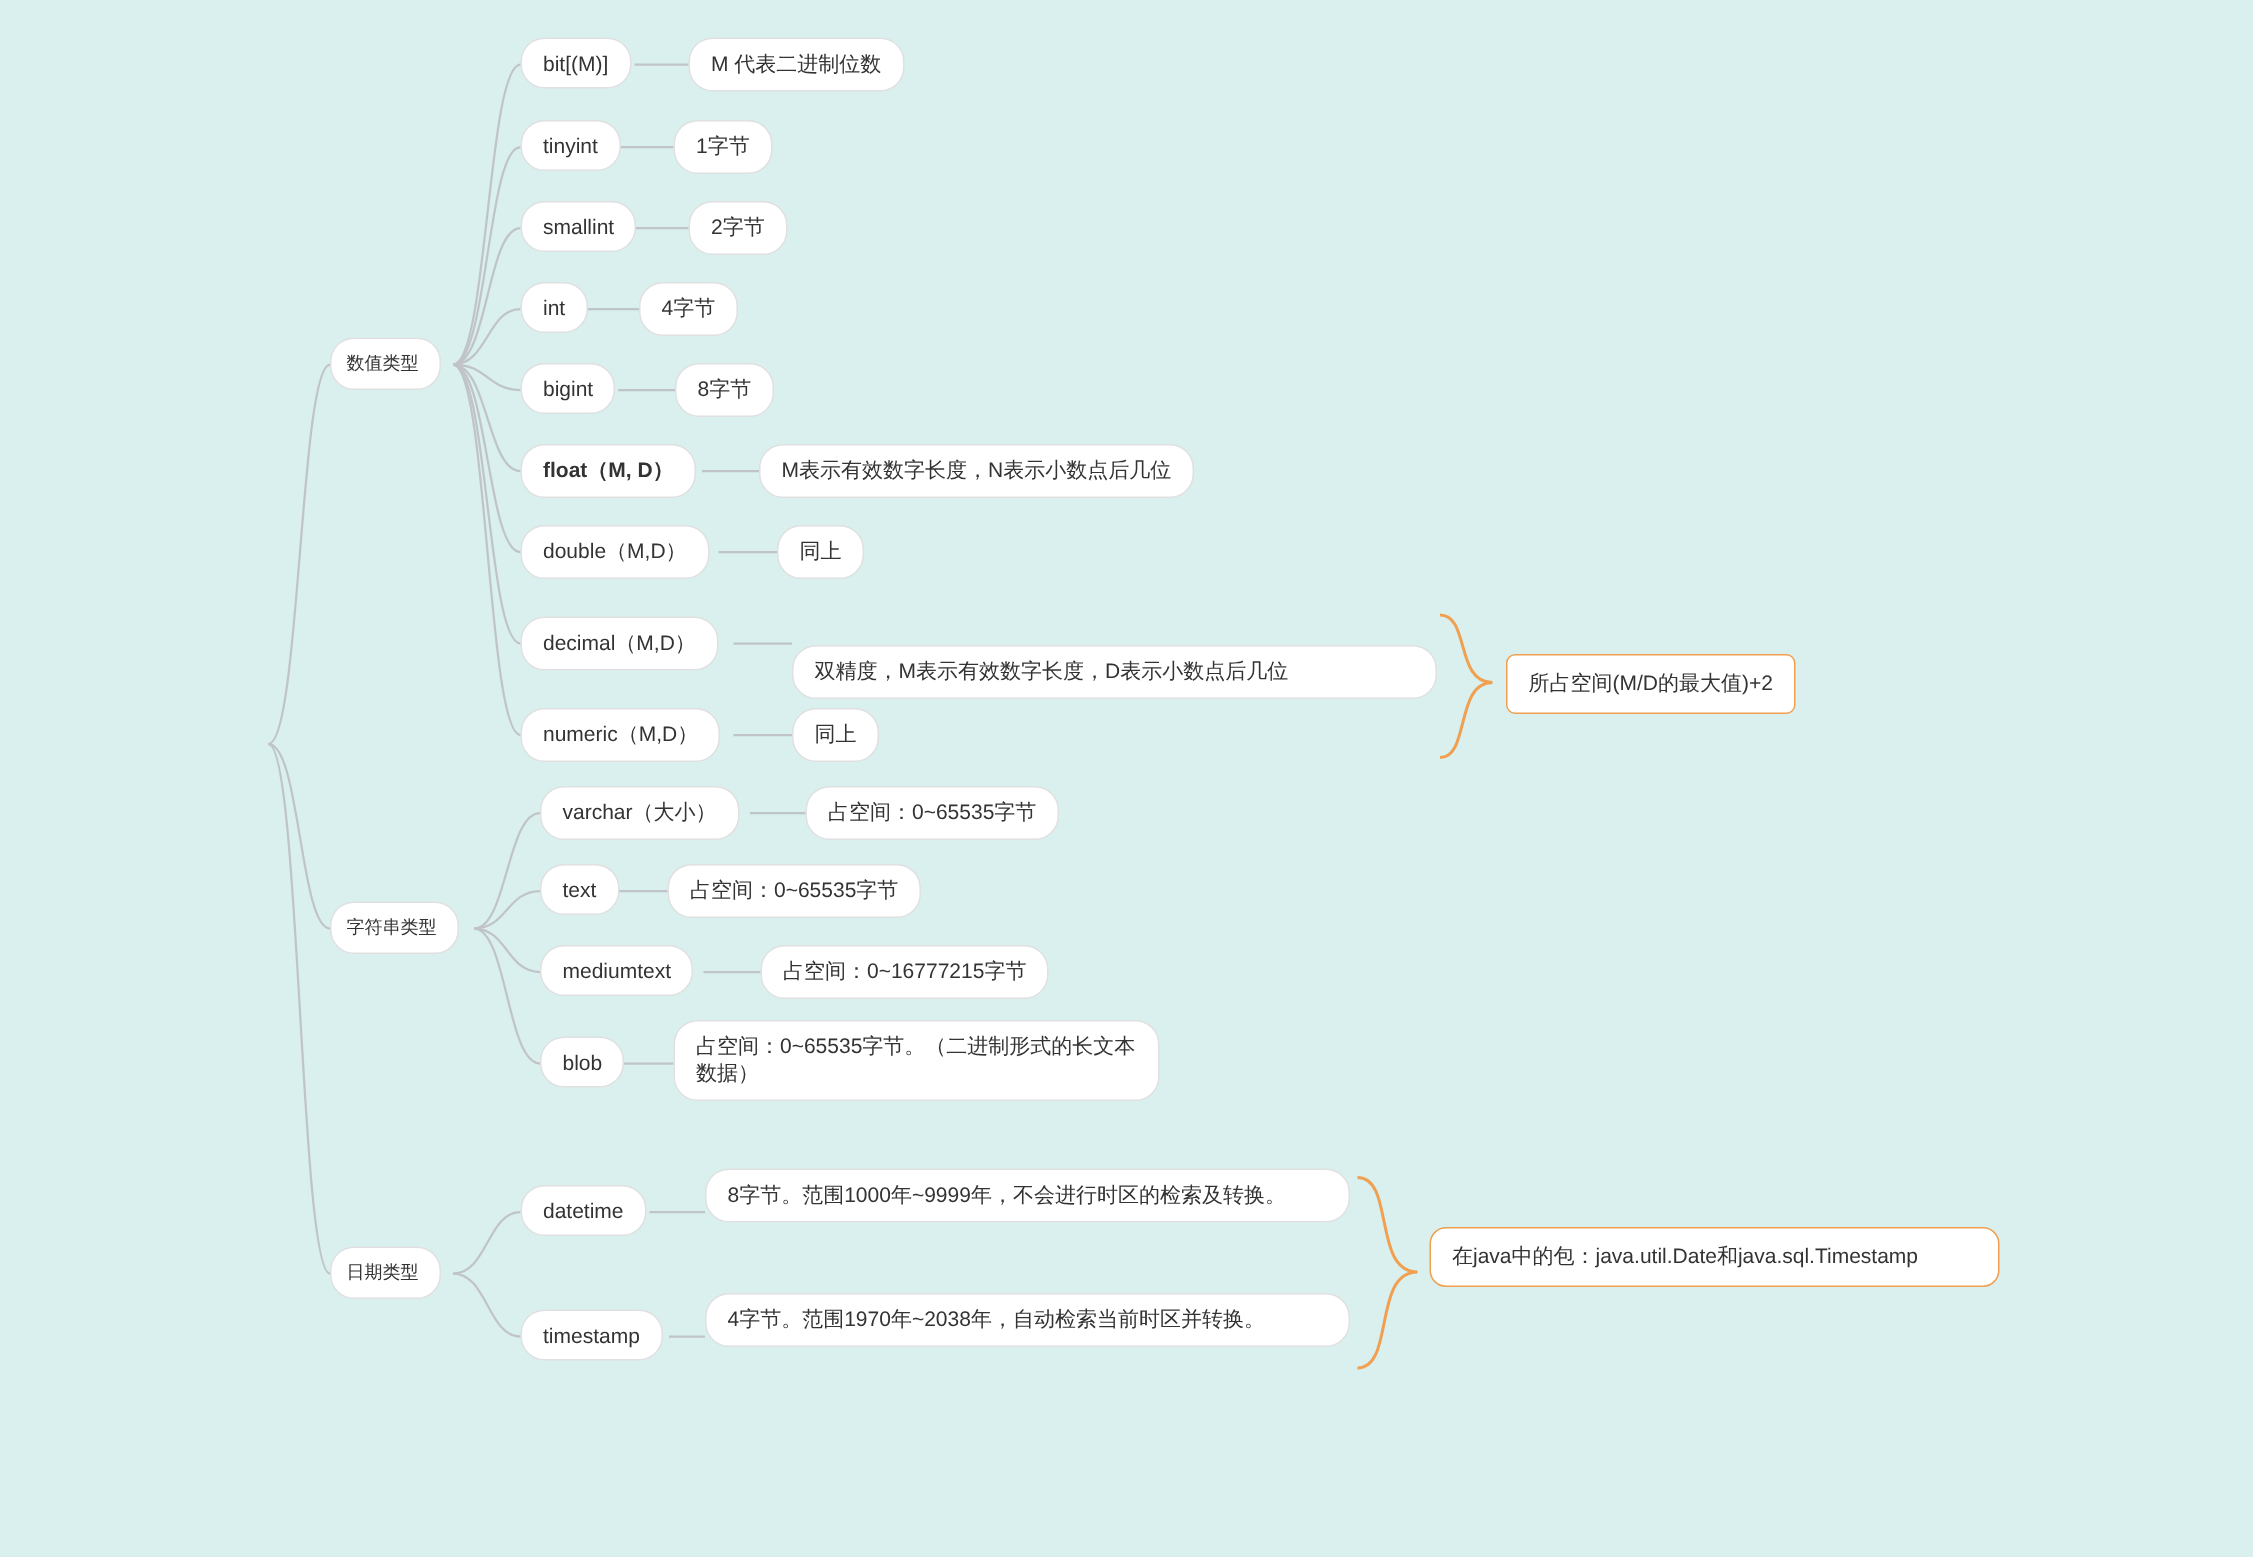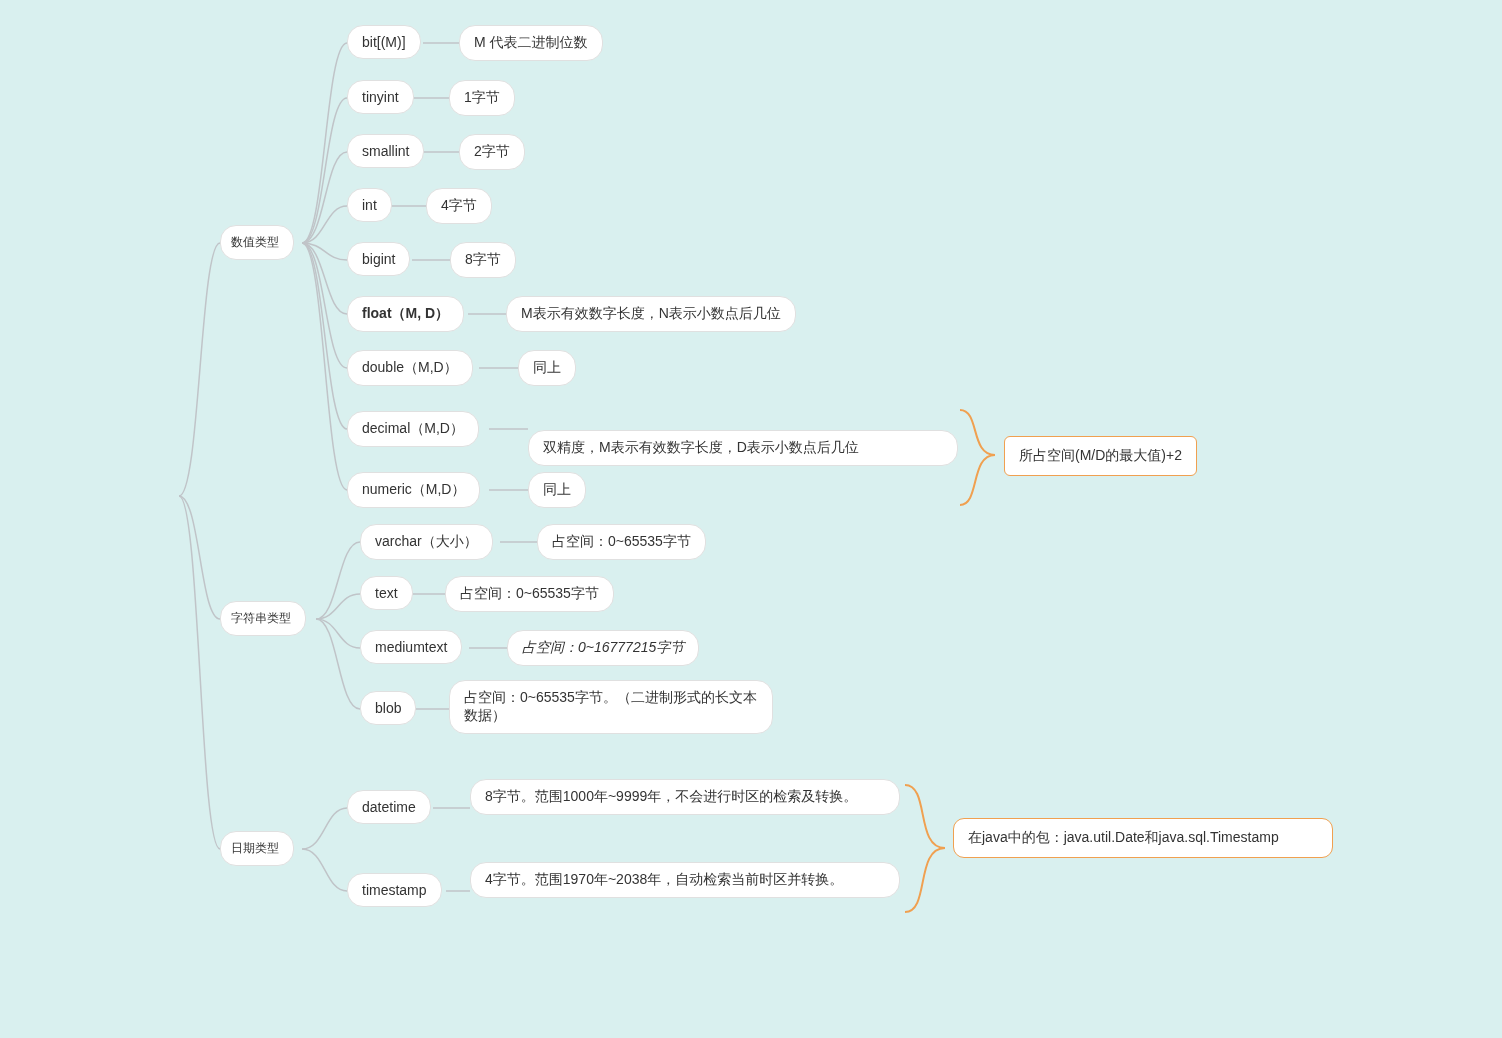--- a/index.html
+++ b/index.html
@@ -125,21 +125,21 @@
 <div class="node" style="left:347px; top:411px;">decimal（M,D）</div>
 <div class="node" style="left:528px; top:400px; width:430px;margin-top:30px;">双精度，M表示有效数字长度，D表示小数点后几位</div>
 <div class="node" style="left:347px; top:472px;">numeric（M,D）</div>
 <div class="node" style="left:528px; top:472px;">同上</div>
 
 <div class="node" style="left:360px; top:524px;">varchar（大小）</div>
 <div class="node" style="left:537px; top:524px;">占空间：0~65535字节</div>
 <div class="node" style="left:360px; top:576px;">text</div>
 <div class="node" style="left:445px; top:576px;">占空间：0~65535字节</div>
 <div class="node" style="left:360px; top:630px;">mediumtext</div>
-<div class="node" style="left:507px; top:630px;font-style:italic;">占空间：0~16777215字节</div>
+<div class="node" style="left:507px; top:630px;">占空间：0~16777215字节</div>
 <div class="node" style="left:360px; top:691px;">blob</div>
 <div class="node" style="left:449px; top:680px; width:324px;">占空间：0~65535字节。（二进制形式的长文本数据）</div>
 
 <div class="node" style="left:347px; top:790px;">datetime</div>
 <div class="node" style="left:470px; top:779px; width:430px;">8字节。范围1000年~9999年，不会进行时区的检索及转换。</div>
 <div class="node" style="left:347px; top:873px;">timestamp</div>
 <div class="node" style="left:470px; top:862px; width:430px;">4字节。范围1970年~2038年，自动检索当前时区并转换。</div>
 
 <div class="note" style="left:1004px; top:436px;">所占空间(M/D的最大值)+2</div>
 <div class="note" style="left:953px; top:818px; width:380px;border-radius:11px;">在java中的包：java.util.Date和java.sql.Timestamp</div>

